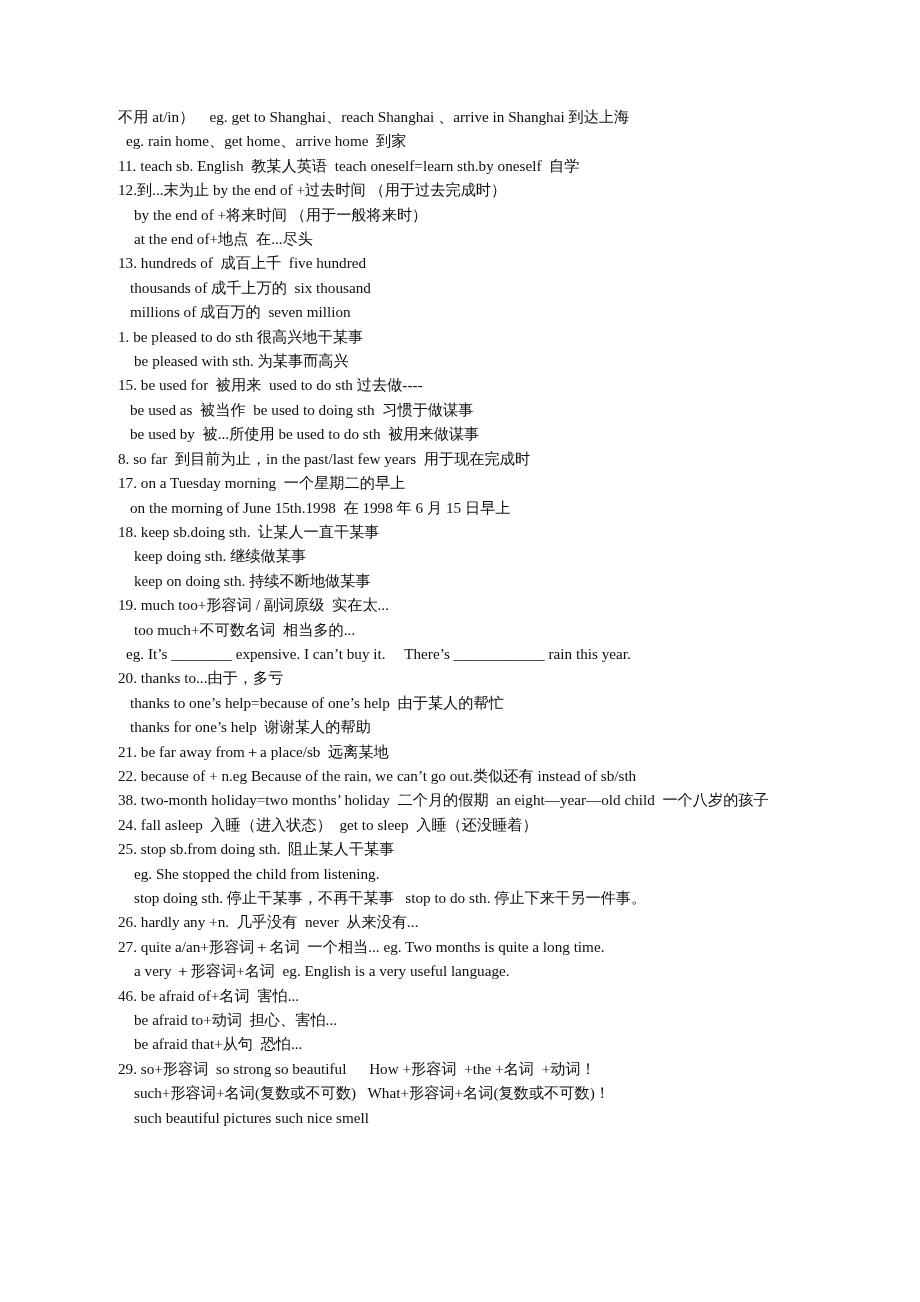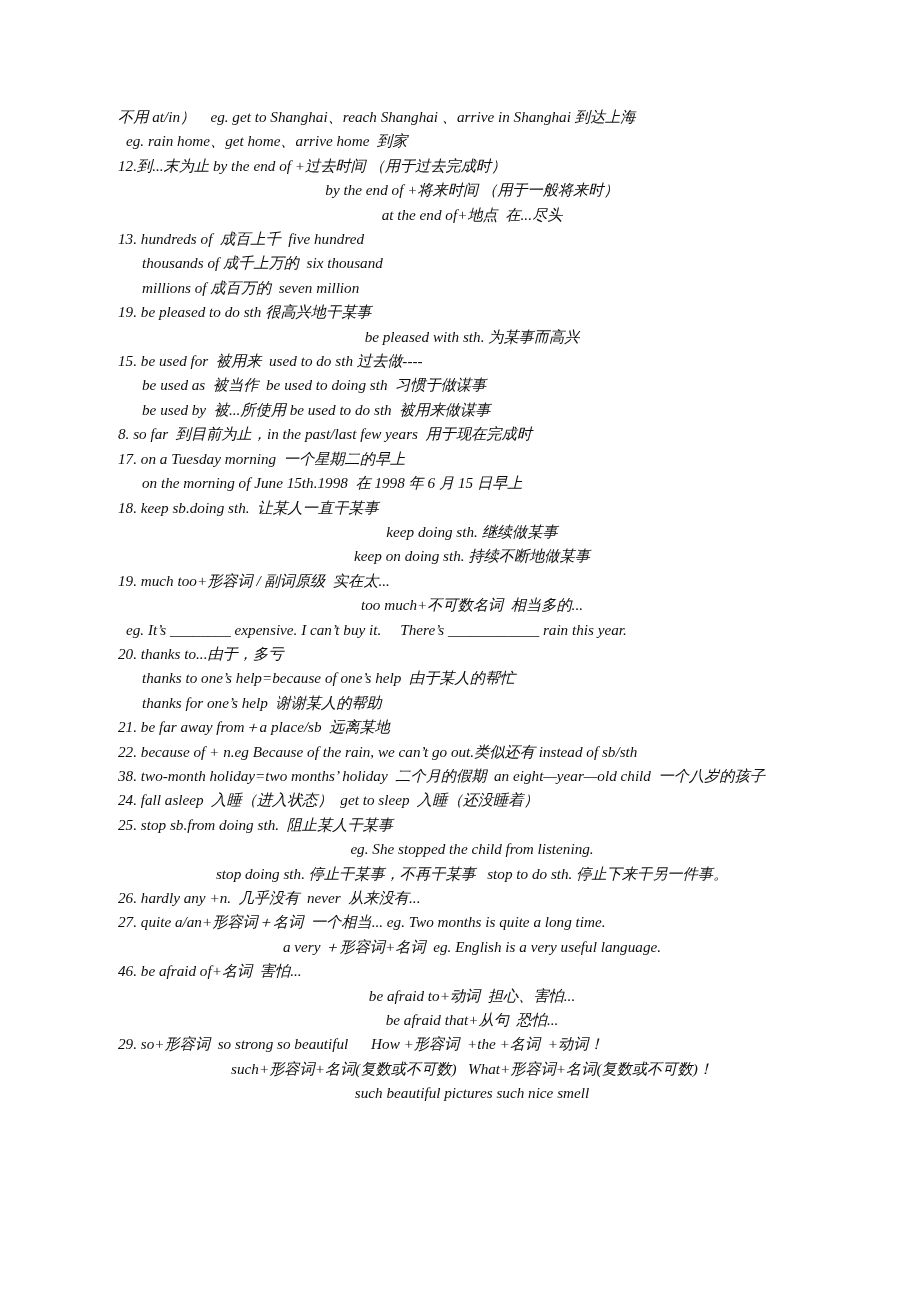--- a/index.html
+++ b/index.html
@@ -15,53 +15,53 @@
     color: #0d0d0d;
     overflow: hidden;
   }
   .page {
     position: relative;
     width: 920px;
     height: 1302px;
     background: #ffffff;
     box-sizing: border-box;
     padding: 105px 110px 0 118px;
-    font-style: italic;
   }
   .notes {
     font-size: 15.2px;
     line-height: 24.4px;
   }
   .line {
     white-space: pre-wrap;
     word-break: break-word;
     margin: 0;
     padding: 0;
     min-height: 24.4px;
   }
   
   .ind-0 { margin-left: 0px; }
   .ind-1 { margin-left: 8px; }
-  .ind-2 { margin-left: 16px; text-align: center; }
-  .ind-3 { margin-left: 24px; }
+  .ind-2 { margin-left: 16px; }
+  .ind-3 { margin-left: 12px; }
 </style>
 </head>
 <body>
 
 <div class="page">
   <div class="notes" id="notes-body">
       <p class="line ind-0">不用 at/in）    eg. get to Shanghai、reach Shanghai 、arrive in Shanghai 到达上海</p>
       <p class="line ind-1">eg. rain home、get home、arrive home  到家</p>
+      <p class="line ind-0">11. teach sb. English  教某人英语  teach oneself=learn sth.by oneself  自学</p>
       <p class="line ind-0">12.到...末为止 by the end of +过去时间 （用于过去完成时）</p>
       <p class="line ind-2">by the end of +将来时间 （用于一般将来时）</p>
       <p class="line ind-2">at the end of+地点  在...尽头</p>
       <p class="line ind-0">13. hundreds of  成百上千  five hundred</p>
       <p class="line ind-3">thousands of 成千上万的  six thousand</p>
       <p class="line ind-3">millions of 成百万的  seven million</p>
-      <p class="line ind-0">19. be pleased to do sth 很高兴地干某事</p>
+      <p class="line ind-0">1. be pleased to do sth 很高兴地干某事</p>
       <p class="line ind-2">be pleased with sth. 为某事而高兴</p>
       <p class="line ind-0">15. be used for  被用来  used to do sth 过去做----</p>
       <p class="line ind-3">be used as  被当作  be used to doing sth  习惯于做谋事</p>
       <p class="line ind-3">be used by  被...所使用 be used to do sth  被用来做谋事</p>
       <p class="line ind-0">8. so far  到目前为止，in the past/last few years  用于现在完成时</p>
       <p class="line ind-0">17. on a Tuesday morning  一个星期二的早上</p>
       <p class="line ind-3">on the morning of June 15th.1998  在 1998 年 6 月 15 日早上</p>
       <p class="line ind-0">18. keep sb.doing sth.  让某人一直干某事</p>
       <p class="line ind-2">keep doing sth. 继续做某事</p>
       <p class="line ind-2">keep on doing sth. 持续不断地做某事</p>

